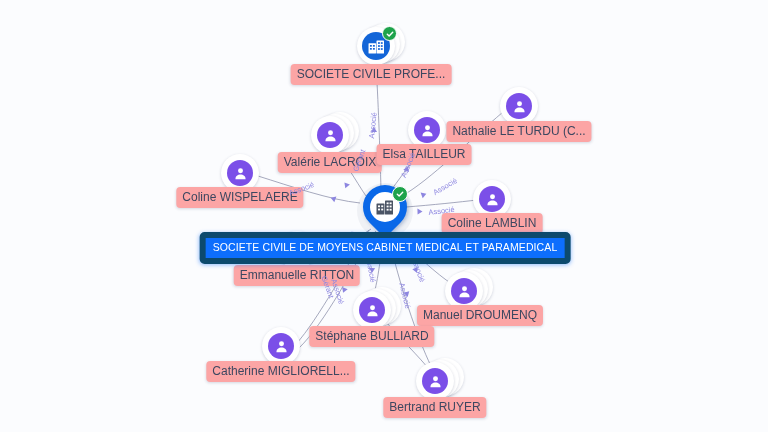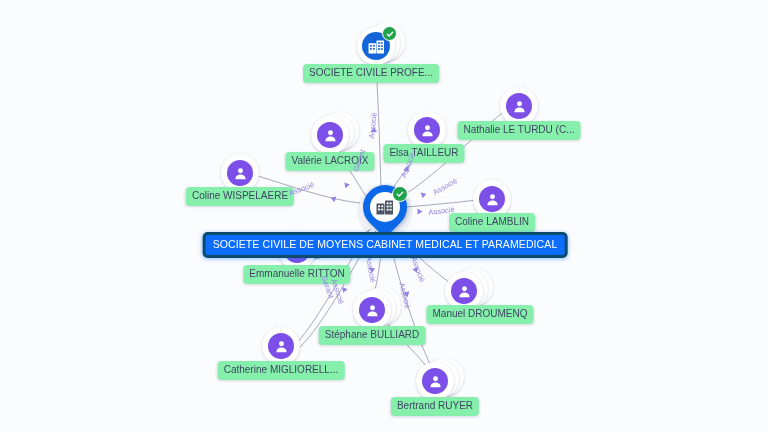--- a/index.html
+++ b/index.html
@@ -90,32 +90,32 @@
     display: flex;
     align-items: center;
     justify-content: center;
   }
 
   
   .node-label {
     position: absolute;
     transform: translate(-50%, 0);
     white-space: nowrap;
-    background: #86efac;
+    background: #fca5a5;
     color: #3d4760;
-    font-size: 10px;
+    font-size: 12px;
     line-height: 1;
     padding: 4px 6px 5px 6px;
     border-radius: 4px;
     box-shadow: 0 1px 3px rgba(40,50,90,.18);
   }
   .node-label.selected {
     background: #0d6efd;
     color: #ffffff;
-    border: 3px solid #0c4a6e;
+    border: 6px solid #0c4a6e;
     border-radius: 5px;
     font-size: 10.5px;
     padding: 4px 7px 5px 7px;
     box-shadow: 0 1px 4px rgba(13,110,253,.45);
     letter-spacing: .1px;
     z-index: 40;
   }
 
   
   .pin-wrap {

